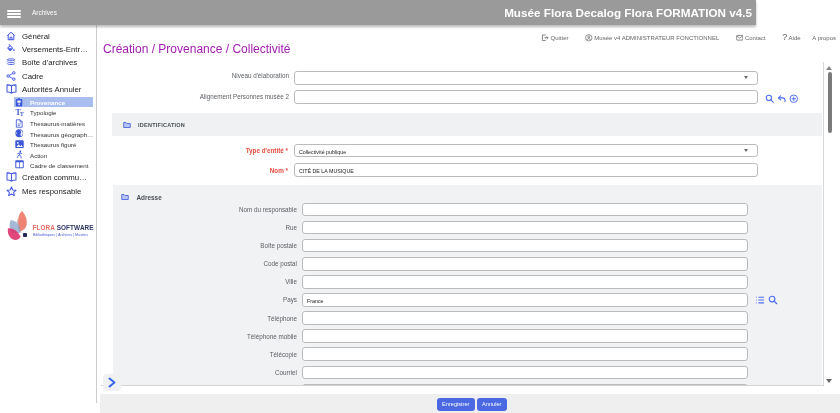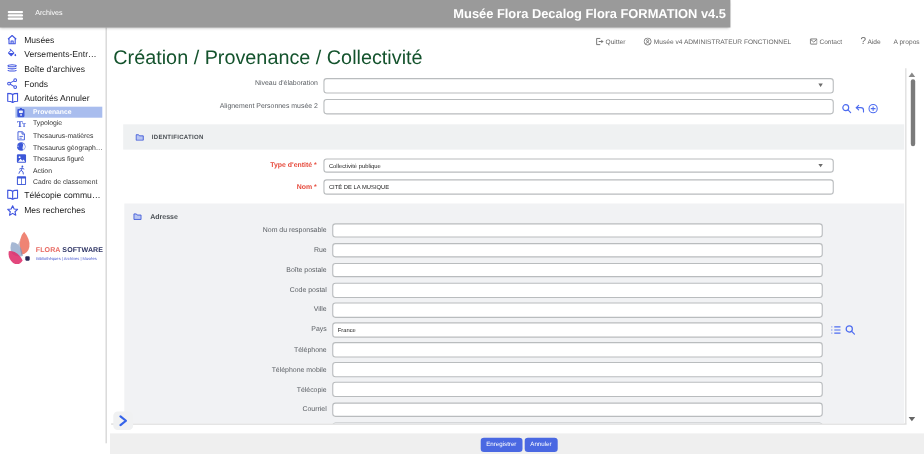--- a/index.html
+++ b/index.html
@@ -1,32 +1,32 @@
 <!DOCTYPE html>
 <html><head>
 <meta charset="utf-8">
 <style>
 * { margin:0; padding:0; box-sizing:border-box; }
 html,body { width:840px; height:413px; overflow:hidden; background:#fff;
   font-family:"Liberation Sans", sans-serif; }
 .abs { position:absolute; }
 
 
-#topbar { position:absolute; left:0; top:0; width:664px; height:25px; background:#9a9a9a; box-shadow:0 1.5px 2.5px rgba(0,0,0,0.28); z-index:5; }
+#topbar { position:absolute; left:0; top:0; width:756px; height:25px; background:#9a9a9a; box-shadow:0 1.5px 2.5px rgba(0,0,0,0.28); z-index:5; }
 #burger span { position:absolute; left:7px; width:14px; height:2.1px; background:#fff; border-radius:1px; }
 #archives { position:absolute; left:32px; top:9px; color:#fff; font-size:6.5px; }
 #apptitle { position:absolute; right:4px; top:6px; color:#fff; font-size:11.7px; font-weight:bold; }
 
 
 #links { position:absolute; right:4px; top:31.5px; font-size:6px; color:#666; white-space:nowrap; }
 #links span.item { margin-left:15px; }
 #links svg { vertical-align:-2px; }
 
 
-#pagetitle { position:absolute; left:103px; top:42px; font-size:18px; color:#14532d; }
+#pagetitle { position:absolute; left:103px; top:42px; font-size:12px; color:#a21caf; }
 
 
 #sidebar { position:absolute; left:0; top:25px; width:97px; height:378px; background:#fff; border-right:1px solid #ccc; }
 .m1 { position:absolute; left:0; width:96px; height:13px; font-size:7.8px; color:#1b1b1b; }
 .m1 .txt { position:absolute; left:22px; top:1px; white-space:nowrap; }
 .m1 svg { position:absolute; left:6px; top:0px; }
 .m2 { position:absolute; left:0; width:96px; height:10.5px; font-size:6.2px; color:#333; }
 .m2 .txt { position:absolute; left:30px; top:1.4px; white-space:nowrap; }
 .m2 svg { position:absolute; left:15px; top:0px; }
 #hl { position:absolute; left:14px; top:96.8px; width:79px; height:10.6px; background:#a9bdee; }
@@ -89,21 +89,21 @@
 
 <div id="sidebar"></div>
 <div id="hl"></div>
 <div id="menus">
 
   <div class="m1" style="top:31px">
     <svg width="10" height="10" viewBox="0 0 16 16" fill="none" stroke="#4055e0" stroke-width="1.6" stroke-linejoin="round">
         <path d="M2 7.5L8 2l6 5.5M3.5 6.5V14h9V6.5"></path>
         <path d="M6.5 14v-4h3v4"></path>
       </svg>
-    <span class="txt">Musées</span>
+    <span class="txt">Général</span>
   </div>
   <div class="m1" style="top:44.2px">
     <svg width="10" height="10" viewBox="0 0 24 24" fill="#4055e0">
         <path d="M16.56 8.94L7.62 0 6.21 1.41l2.38 2.38-5.15 5.15c-.59.59-.59 1.54 0 2.12l5.5 5.5c.29.3.68.44 1.06.44s.77-.15 1.06-.44l5.5-5.5c.59-.58.59-1.53 0-2.12zM5.21 10L10 5.21 14.79 10H5.21zM19 11.5s-2 2.17-2 3.5c0 1.1.9 2 2 2s2-.9 2-2c0-1.33-2-3.5-2-3.5z"></path>
       </svg>
     <span class="txt">Versements-Entr…</span>
   </div>
   <div class="m1" style="top:57.4px">
     <svg width="10" height="10" viewBox="0 0 16 16" fill="none" stroke="#4055e0" stroke-width="1.5" stroke-linejoin="round">
         <path d="M2 4.5C2 3.6 4.7 3 8 3s6 .6 6 1.5S11.3 6 8 6 2 5.4 2 4.5z"></path>
@@ -111,41 +111,41 @@
       </svg>
     <span class="txt">Boîte d'archives</span>
   </div>
   <div class="m1" style="top:70.6px">
     <svg width="10" height="10" viewBox="0 0 16 16" fill="none" stroke="#4055e0" stroke-width="1.5">
         <circle cx="12.5" cy="3" r="2"></circle>
         <circle cx="3.5" cy="8" r="2"></circle>
         <circle cx="12.5" cy="13" r="2"></circle>
         <path d="M5.3 7l5.4-3M5.3 9l5.4 3"></path>
       </svg>
-    <span class="txt">Fonds</span>
+    <span class="txt">Cadre</span>
   </div>
   <div class="m1" style="top:83.8px">
     <svg width="11" height="10" viewBox="0 0 16 14" fill="none" stroke="#4055e0" stroke-width="1.5" stroke-linejoin="round">
         <path d="M8 2.5C6.5 1.3 4.5 1 1.5 1v10.5c3 0 5 .3 6.5 1.5 1.5-1.2 3.5-1.5 6.5-1.5V1C11.5 1 9.5 1.3 8 2.5z"></path>
         <path d="M8 2.5V13"></path>
       </svg>
     <span class="txt">Autorités Annuler</span>
   </div>
   <div class="m1" style="top:172.3px">
     <svg width="11" height="10" viewBox="0 0 16 14" fill="none" stroke="#4055e0" stroke-width="1.5" stroke-linejoin="round">
         <path d="M8 2.5C6.5 1.3 4.5 1 1.5 1v10.5c3 0 5 .3 6.5 1.5 1.5-1.2 3.5-1.5 6.5-1.5V1C11.5 1 9.5 1.3 8 2.5z"></path>
         <path d="M8 2.5V13"></path>
       </svg>
-    <span class="txt">Télécopie commu…</span>
+    <span class="txt">Création commu…</span>
   </div>
   <div class="m1" style="top:186px">
     <svg width="11" height="11" viewBox="0 0 16 16" fill="none" stroke="#4055e0" stroke-width="1.5" stroke-linejoin="round">
         <path d="M8 1.5l2 4.3 4.5.5-3.4 3.1 1 4.6L8 11.6 3.9 14l1-4.6L1.5 6.3 6 5.8z"></path>
       </svg>
-    <span class="txt">Mes recherches</span>
+    <span class="txt">Mes responsable</span>
   </div>
 
   <div class="m2" style="top:97.5px; color:#fff">
     <svg width="8" height="9" viewBox="0 0 16 18">
         <rect x="1.5" y="2" width="13" height="15" rx="2" fill="#3c57d8"></rect>
         <rect x="6" y="0.5" width="4" height="3" rx="1" fill="#3c57d8"></rect>
         <rect x="4.5" y="5" width="7" height="4.5" rx="0.8" fill="#fff" opacity="0.95"></rect>
         <rect x="7" y="11" width="2.5" height="3.5" fill="#fff" opacity="0.95"></rect>
       </svg>
     <span class="txt" style="font-weight:bold">Provenance</span>

